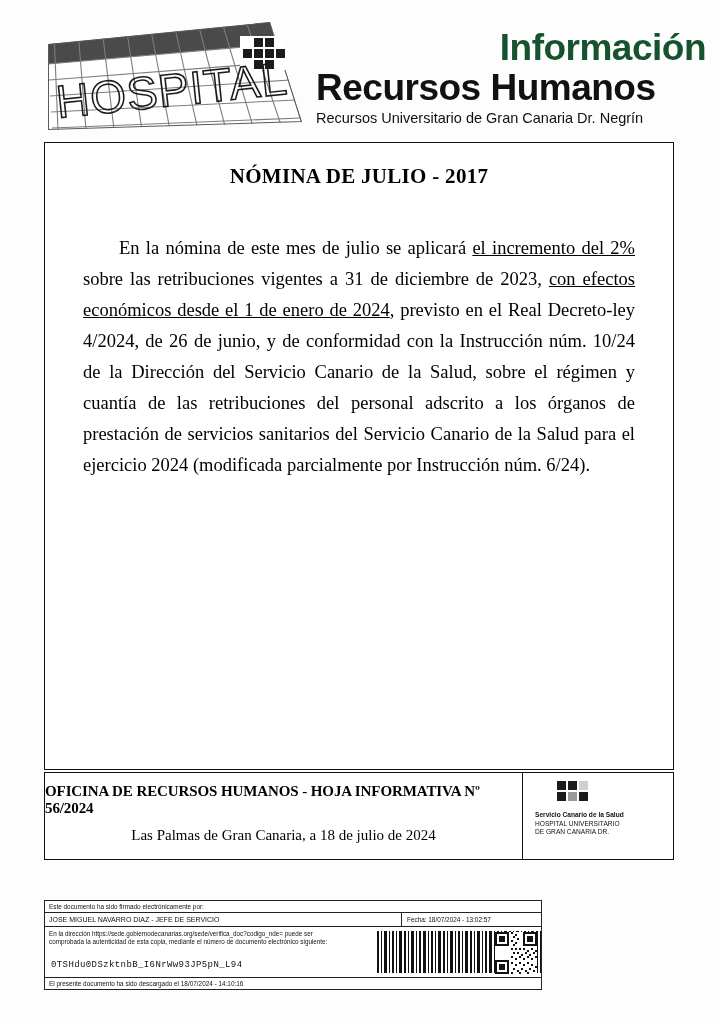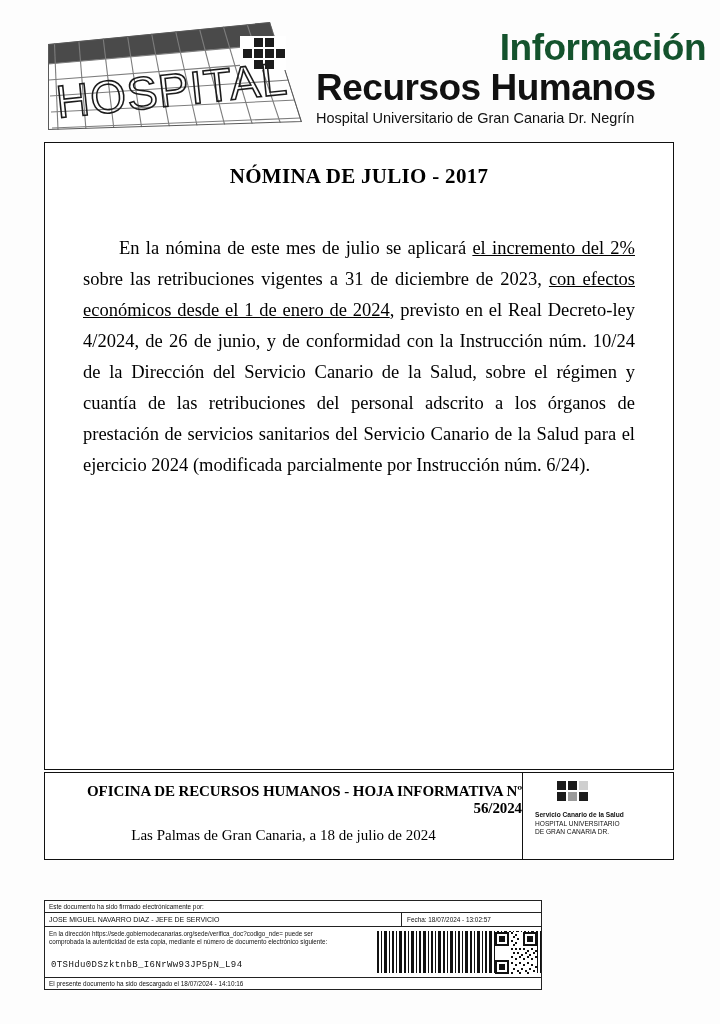--- a/index.html
+++ b/index.html
@@ -122,21 +122,21 @@
   .footer-left {
     position: absolute;
     left: 0; top: 0;
     width: 478px;
     height: 100%;
     box-sizing: border-box;
     border-right: 1.3px solid #111;
     padding-top: 10px;
   }
   .footer-line1 {
-    text-align: right;
+    text-align: left;
     font-size: 15px;
     font-weight: bold;
     letter-spacing: -0.1px;
   }
   .footer-line2 {
     text-align: center;
     font-size: 15px;
     margin-top: 10px;
   }
   .footer-right {
@@ -298,21 +298,21 @@
           <rect x="221" y="42" width="9" height="9" fill="#1b1b1b"></rect>
         </g>
 
         <text x="14" y="100" font-family="Liberation Sans, sans-serif" font-size="46" font-weight="normal" fill="none" stroke="#1b1b1b" stroke-width="1.6" transform="rotate(-6 14 100)" letter-spacing="1">HOSPITAL</text>
       </svg>
     </div>
 
     <div class="title-block">
       <div class="title-line1">Información</div>
       <div class="title-line2">Recursos Humanos</div>
-      <div class="title-sub">Hospital Universitario de Gran Canaria Dr. Negrín</div>
+      <div class="title-sub">Recursos Universitario de Gran Canaria Dr. Negrín</div>
     </div>
   </div>
 
   <div class="doc-box">
     <div class="doc-title2">NÓMINA DE JULIO - 2017</div>
 
     <p class="doc-body"><span>En la nómina de este mes de julio se aplicará </span><span class="u">el incremento del 2%</span><span> sobre las retribuciones vigentes a 31 de diciembre de 2023, </span><span class="u">con efectos económicos desde el 1 de enero de 2024</span><span>, previsto en el Real Decreto-ley 4/2024, de 26 de junio, y de conformidad con la Instrucción núm. 10/24 de la Dirección del Servicio Canario de la Salud, sobre el régimen y cuantía de las retribuciones del personal adscrito a los órganos de prestación de servicios sanitarios del Servicio Canario de la Salud para el ejercicio 2024 (modificada parcialmente por Instrucción núm. 6/24).</span></p>
   </div>
 
   <div class="footer-box">

